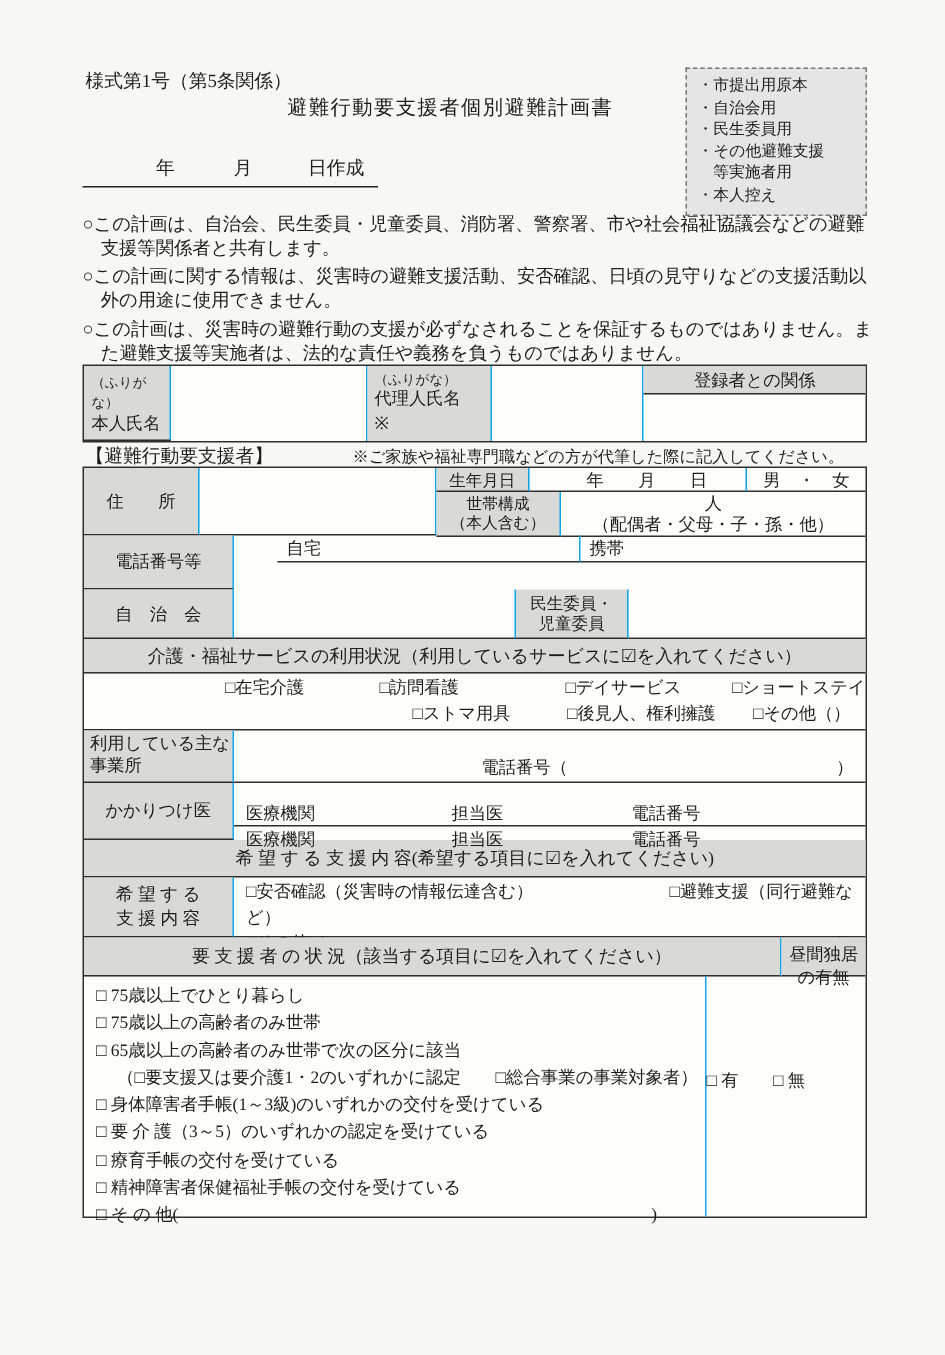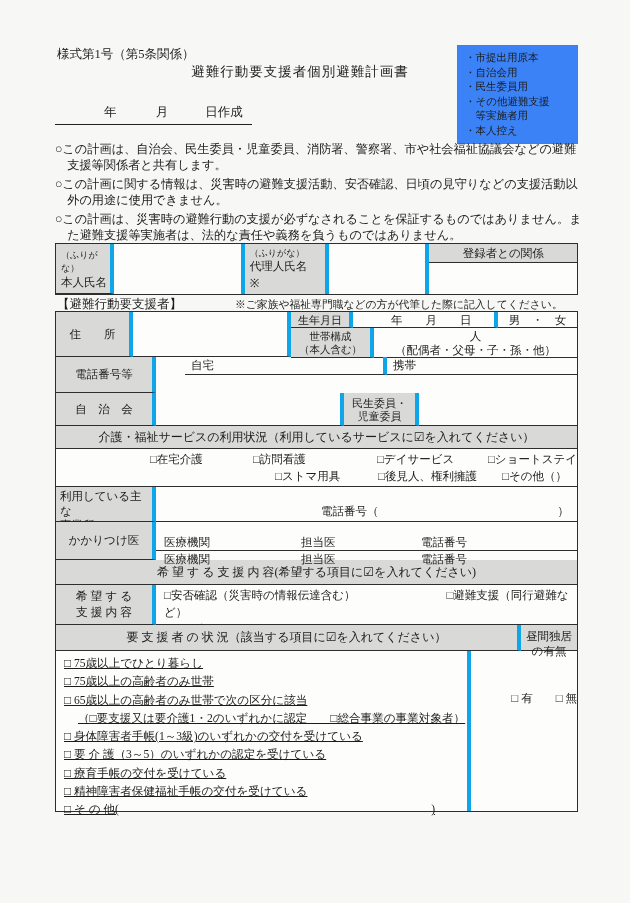--- a/index.html
+++ b/index.html
@@ -3,31 +3,31 @@
 <meta charset="utf-8">
 <style>
   * { margin:0; padding:0; box-sizing:border-box; }
   html,body { width:630px; }
   body { font-family:"Liberation Serif","DejaVu Serif",serif; }
   .page { position:relative; width:630px; height:903px; background:#f7f7f5; color:#1c1c1c; overflow:hidden; }
 
   .form-no { position:absolute; left:57px; top:46px; font-size:12.5px; }
   .doc-title { position:absolute; left:0; top:63px; width:600px; text-align:center; font-size:13.5px; letter-spacing:1px; }
 
-  .copies-box { position:absolute; left:457px; top:45px; width:121px; border:1.5px dashed #777; background:#3b82f6; padding:5px 4px 5px 7px; font-size:10.5px; line-height:14.5px; }
+  .copies-box { position:absolute; left:457px; top:45px; width:121px; border:1.5px dashed #777; background:#e5e5e5; padding:5px 4px 5px 7px; font-size:10.5px; line-height:14.5px; }
 
   .date-line { position:absolute; left:55px; top:104px; width:197px; border-bottom:1px solid #222; padding-bottom:3px; font-size:12.5px; }
   .date-line .dl1 { margin-left:49px; } .date-line .dl2 { margin-left:36px; } .date-line .dl3 { margin-left:34px; }
 
   .notes { position:absolute; left:55px; top:142px; width:527px; font-size:12.2px; line-height:15.6px; }
   .notes p { padding-left:1em; text-indent:-1em; margin-bottom:4px; }
 
   
   .tbl { position:absolute; left:55px; width:523px; border:1px solid #2e2e2e; background:#fdfdfc; }
-  .cell { border-right:4px solid #0ea5e9; border-bottom:1px solid #2e2e2e; }
+  .cell { border-right:1px solid #0ea5e9; border-bottom:1px solid #2e2e2e; }
   .last-c { border-right:none !important; } .last-r { border-bottom:none !important; }
   .gray { background:#d9d9d8; }
   .row { display:flex; }
   .ctr { display:flex; align-items:center; justify-content:center; text-align:center; }
 
   
   .ntable { top:243px; height:52px; display:flex; font-size:11.5px; }
   .n-furi { font-size:9px; }
   .namecell { width:58px; padding:5px 0 0 5px; }
   .proxycell { width:84px; padding:3px 0 0 5px; line-height:13px; }
@@ -87,24 +87,24 @@
   .wish-l { line-height:16px; padding-top:3px; text-align:center; font-size:11.8px; }
   .wish-v { flex:1; padding:2px 0 0 8px; line-height:17px; }
   .wish-line1 span:last-child { margin-left:40px;padding-left:48px; }
   .wish-line2 { display:flex; } .wish-close { margin-left:auto; margin-right:8px; }
 
   .r10 { height:26px; }
   .stat-head { width:465px; font-size:12px; padding-top:4px; text-align:center; }
   .day-head { flex:1; font-size:11.5px; padding-top:4px; text-align:center; }
 
   .r11 { height:160px; }
-  .stat-list { width:415px; padding:4px 0 0 8px; line-height:18.3px; font-size:11.6px;text-decoration:underline; }
+  .stat-list { width:415px; padding:4px 0 0 8px; line-height:18.3px; font-size:11.6px; }
   .stat-indent { padding-left:14px; }
   .stat-other { display:flex; } .stat-other-close { margin-left:auto; margin-right:32px; }
-  .day-cell { flex:1; padding-top:40px; text-align:right; }
+  .day-cell { flex:1; padding-top:62px; text-align:left; }
 </style>
 </head>
 <body>
 
 <div class="page">
 
   <div class="form-no">様式第1号（第5条関係）</div>
   <div class="doc-title">避難行動要支援者個別避難計画書</div>
 
   <div class="copies-box">

